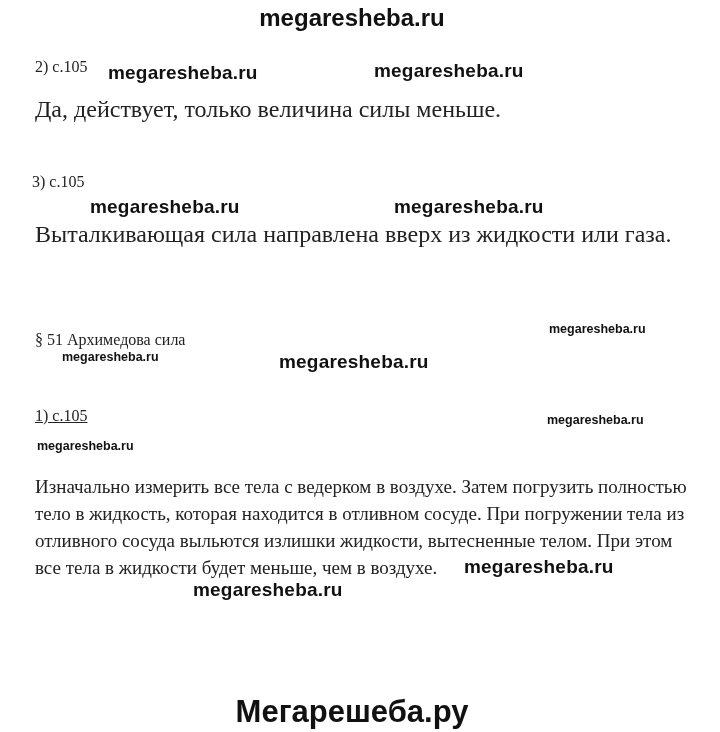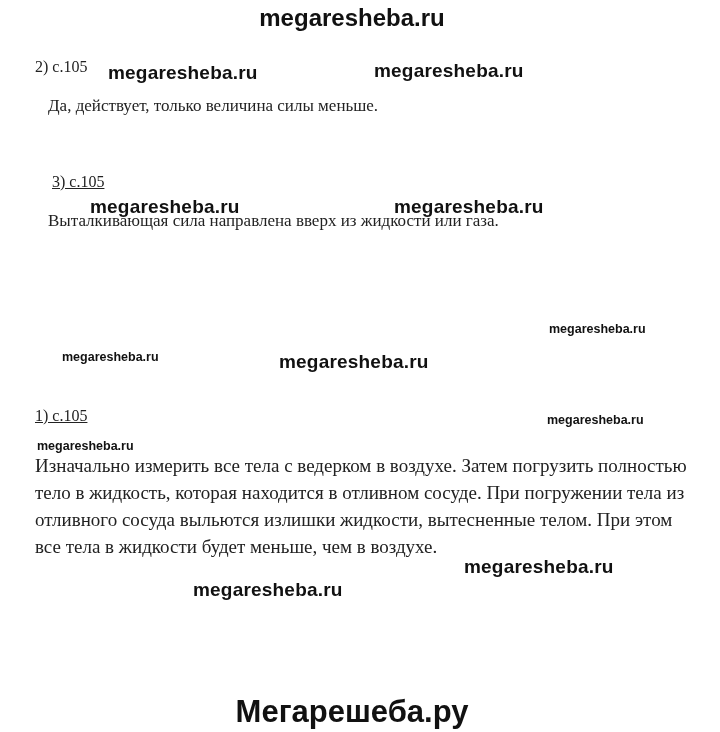--- a/index.html
+++ b/index.html
@@ -7,21 +7,21 @@
   .page {
     position: relative;
     width: 704px;
     height: 732px;
     background: #ffffff;
     color: #1c1c1c;
     font-family: "Liberation Serif", serif;
     overflow: hidden;
   }
   .abs { position: absolute; white-space: nowrap; }
-  .serif { font-family: "Liberation Serif", serif; font-size: 17px; color: #222; margin-left: 13px; }
+  .serif { font-family: "Liberation Serif", serif; font-size: 24px; color: #222; }
   .label { font-family: "Liberation Serif", serif; font-size: 16px; color: #222; }
   .wm {
     font-family: "Liberation Sans", sans-serif;
     font-weight: 700;
     font-size: 19px;
     color: #111;
     letter-spacing: 0.2px;
   }
   .wm-small {
     font-family: "Liberation Sans", sans-serif;
@@ -53,40 +53,42 @@
   }
   .para {
     position: absolute;
     left: 35px;
     width: 664px;
     font-family: "Liberation Serif", serif;
     font-size: 19px;
     line-height: 27px;
     color: #222;
     white-space: normal;
+    margin-top: 21px;
   }
 </style>
 </head>
 <body>
 
 <div class="page">
 
   <div class="header-wm">megaresheba.ru</div>
 
   <div class="abs label" style="left:35px; top:58px;">2) с.105</div>
   <div class="abs wm" style="left:108px; top:62px;">megaresheba.ru</div>
   <div class="abs wm" style="left:374px; top:60px;">megaresheba.ru</div>
   <div class="abs serif" style="left:35px; top:96px;">Да, действует, только величина силы меньше.</div>
 
-  <div class="abs label" style="left:52px; top:173px;text-decoration:underline;">3) с.105</div>
+  <div class="abs label" style="left:32px; top:173px;">3) с.105</div>
   <div class="abs wm" style="left:90px; top:196px;">megaresheba.ru</div>
   <div class="abs wm" style="left:394px; top:196px;">megaresheba.ru</div>
-  <div class="abs serif" style="left:35px; top:211px;">Выталкивающая сила направлена вверх из жидкости или газа.</div>
+  <div class="abs serif" style="left:35px; top:221px;">Выталкивающая сила направлена вверх из жидкости или газа.</div>
 
   <div class="abs wm-small" style="left:549px; top:322px;">megaresheba.ru</div>
+  <div class="abs label" style="left:35px; top:331px;">§ 51 Архимедова сила</div>
   <div class="abs wm-small" style="left:62px; top:350px;">megaresheba.ru</div>
   <div class="abs wm" style="left:279px; top:351px;">megaresheba.ru</div>
 
   <div class="abs label" style="left:35px; top:407px;text-decoration:underline;">1) с.105</div>
   <div class="abs wm-small" style="left:547px; top:413px;">megaresheba.ru</div>
   <div class="abs wm-small" style="left:37px; top:439px;">megaresheba.ru</div>
 
   <div class="para" style="top:452px;">Изначально измерить все тела с ведерком в воздухе. Затем погрузить полностью тело в жидкость, которая находится в отливном сосуде. При погружении тела из отливного сосуда выльются излишки жидкости, вытесненные телом. При этом все тела в жидкости будет меньше, чем в воздухе.</div>
 
   <div class="abs wm" style="left:464px; top:556px;">megaresheba.ru</div>

